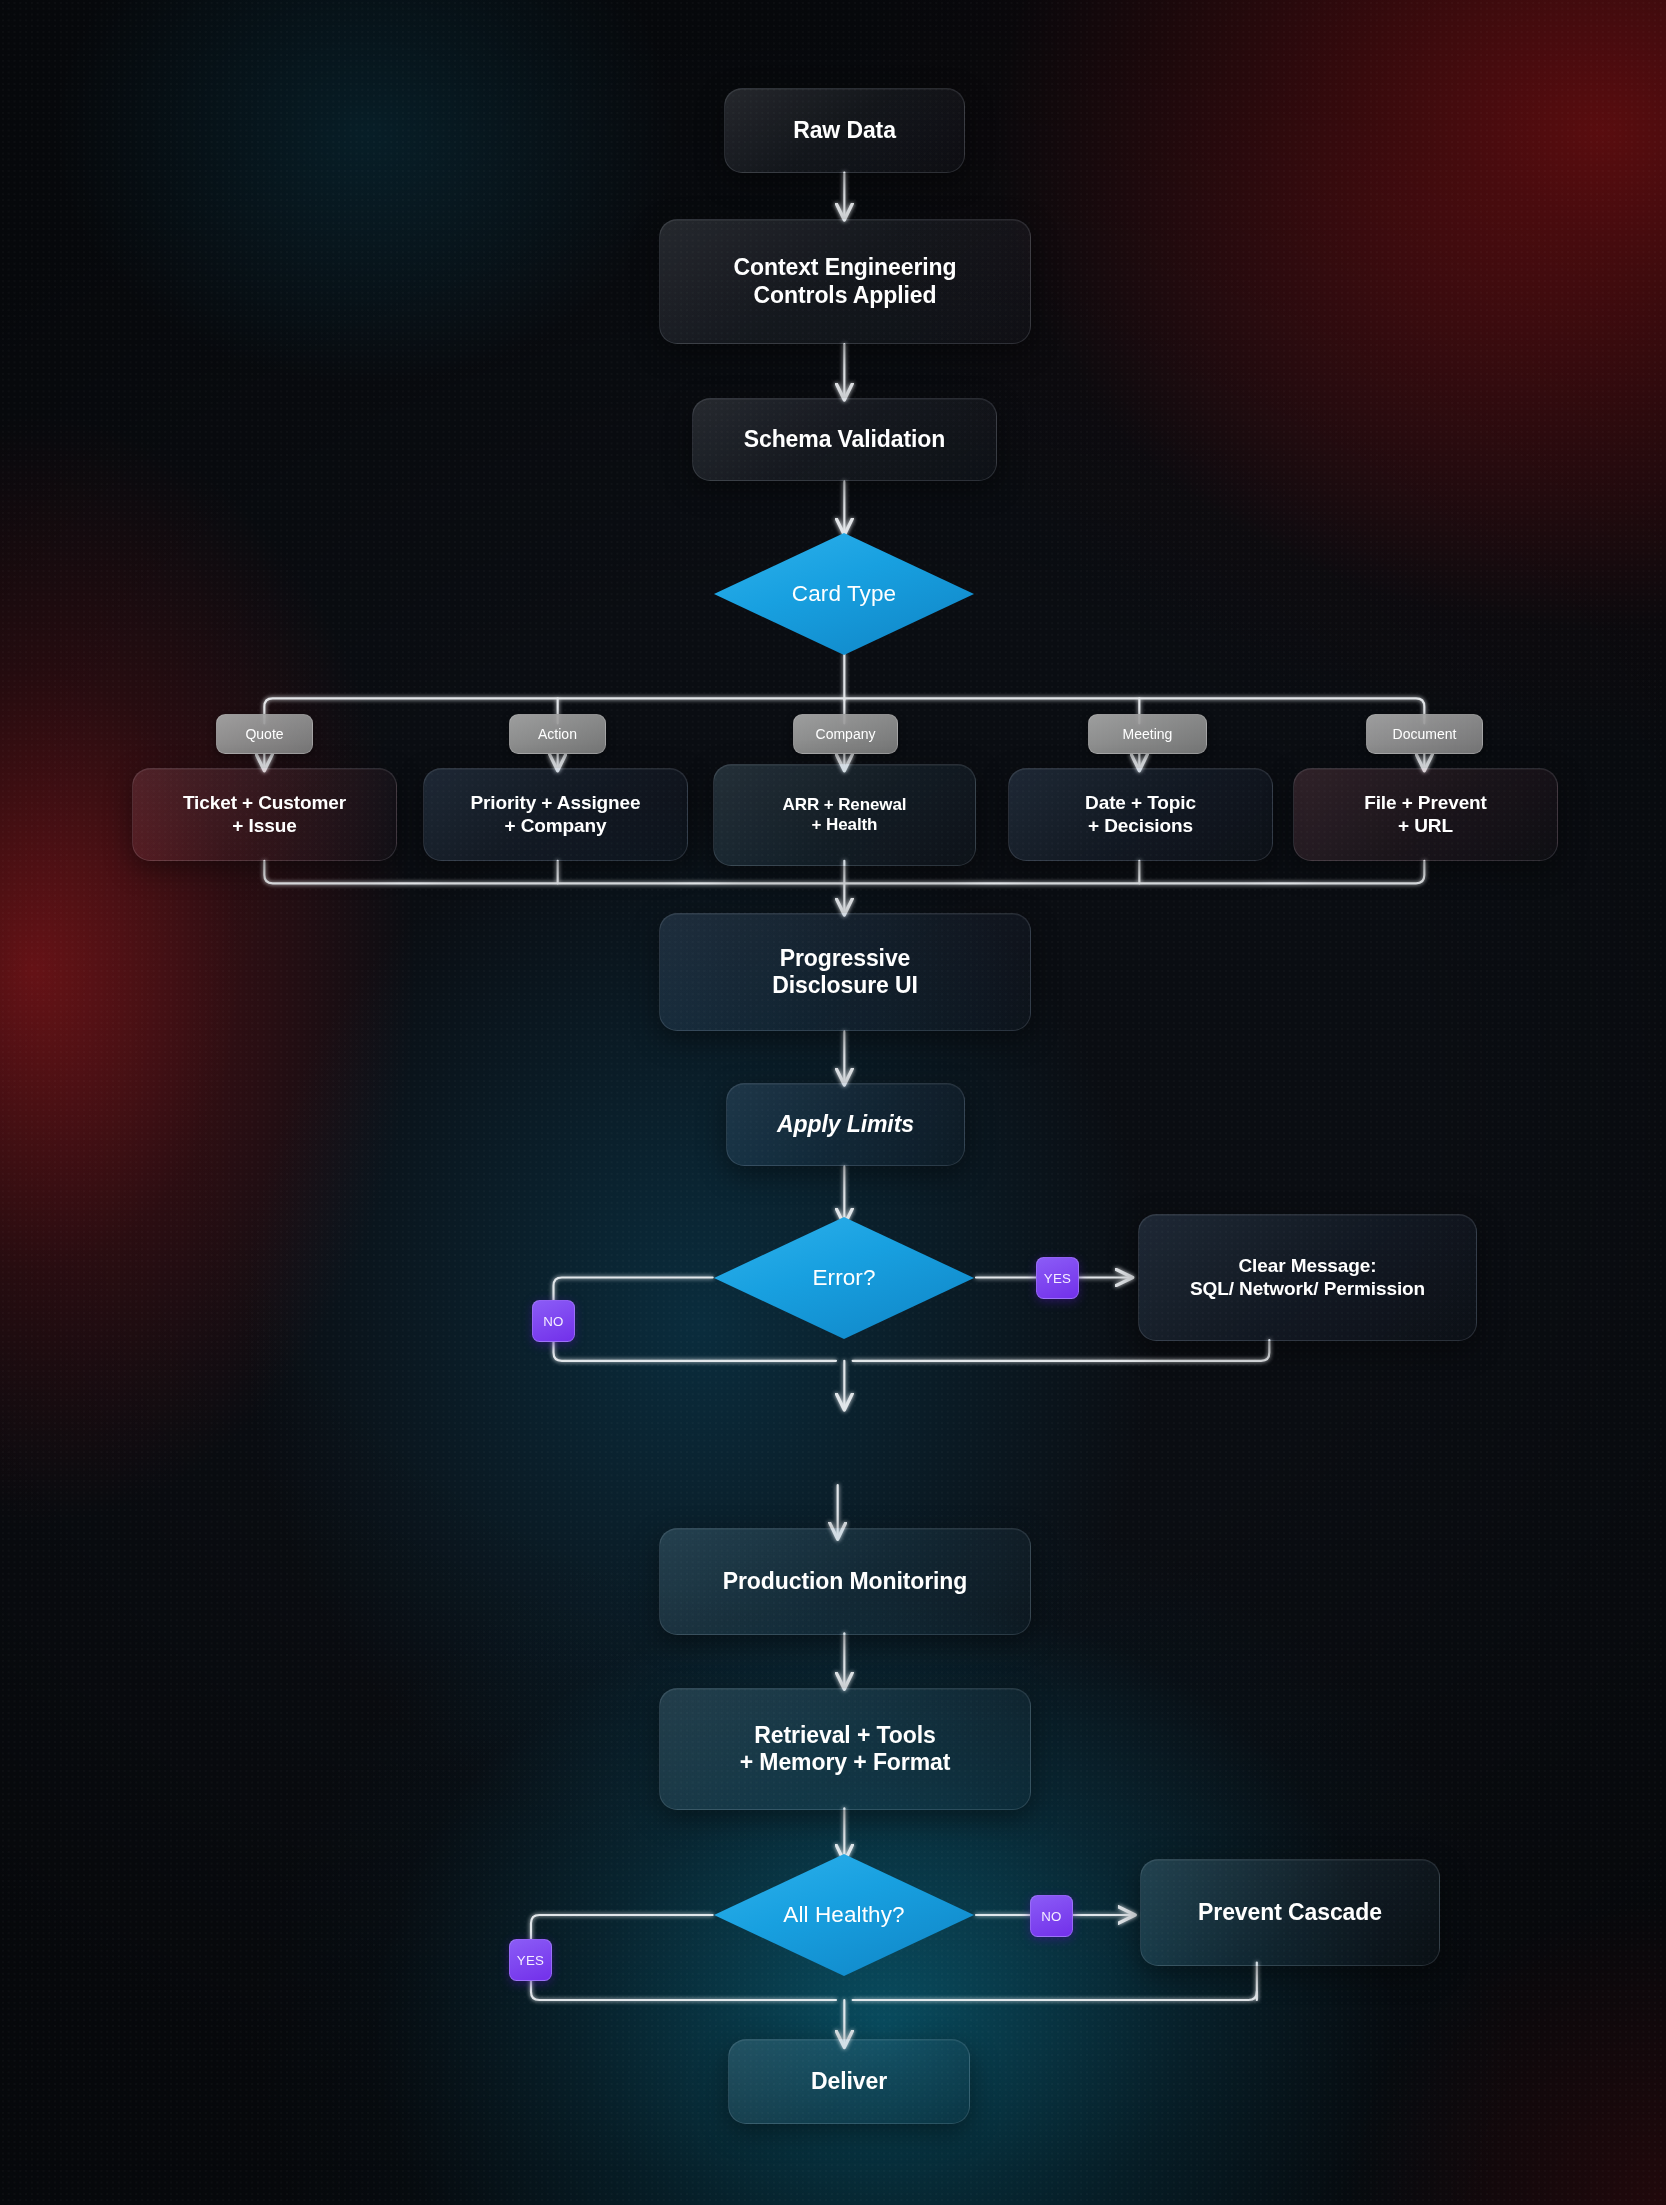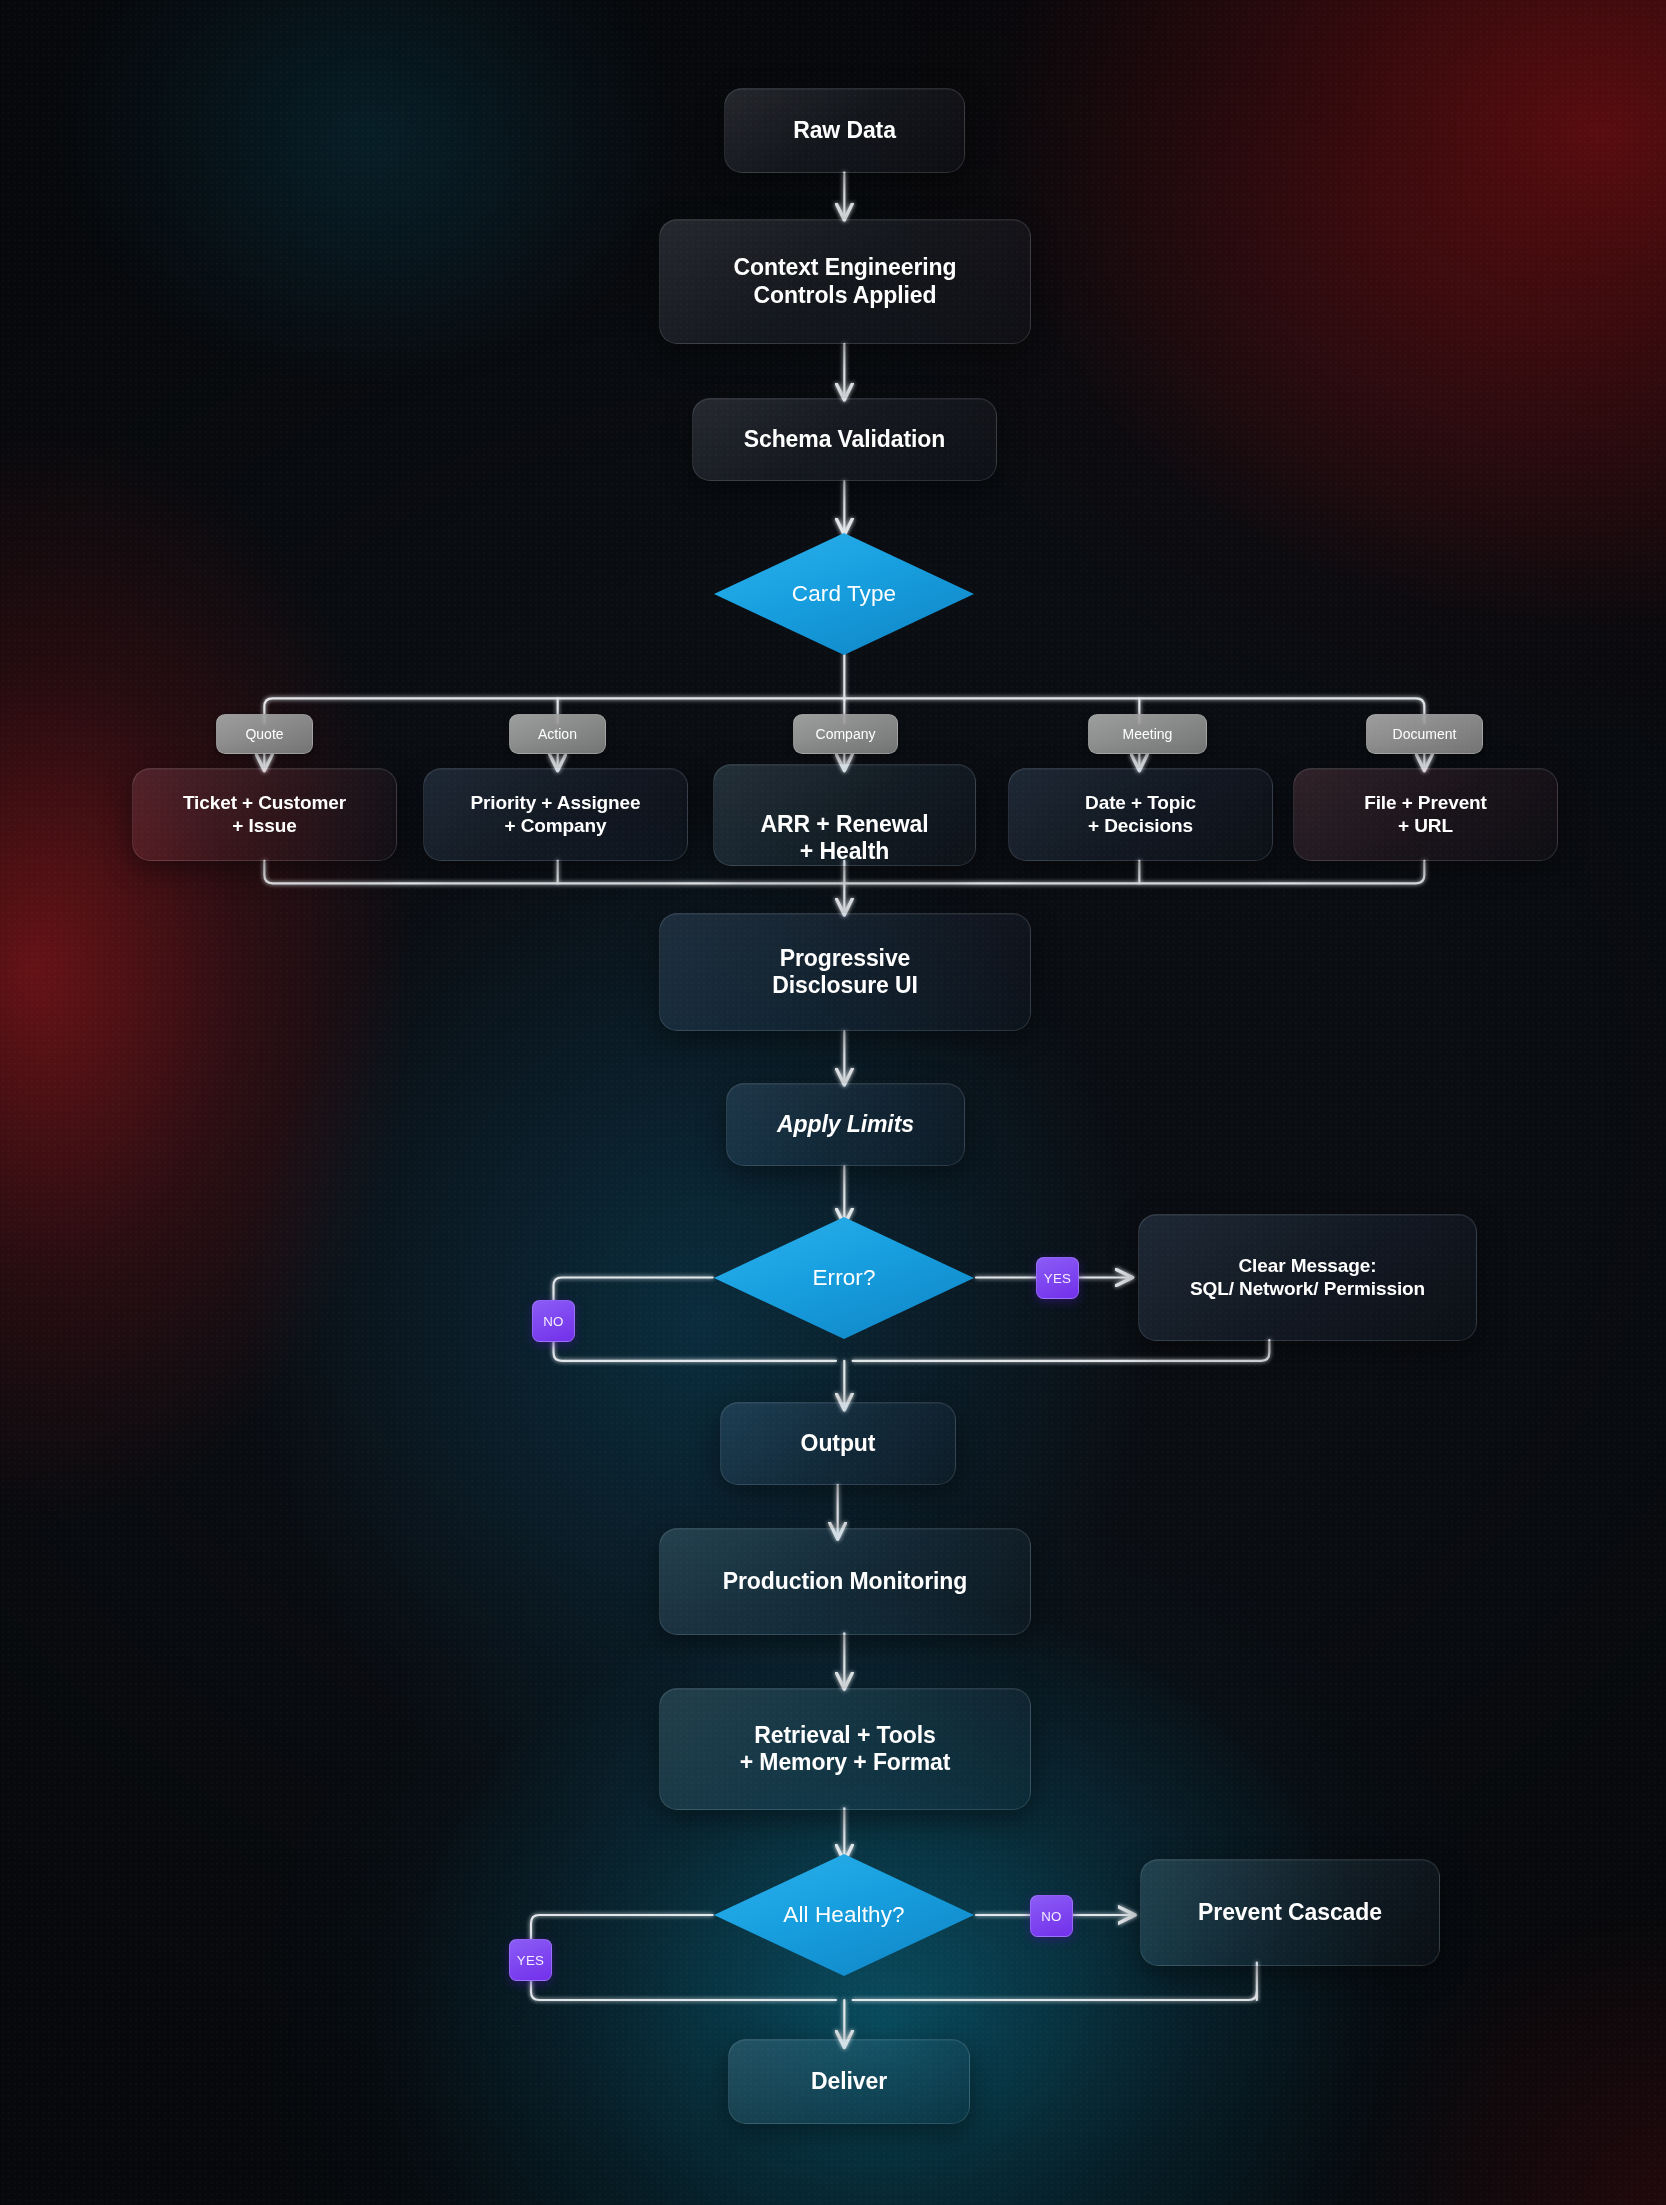--- a/index.html
+++ b/index.html
@@ -201,21 +201,21 @@
   <div class="node box tint-red" style="left:132px;top:768px;width:265px;height:93px;font-size:19px;flex-direction:column;">
     <span>Ticket + Customer</span>
     <span>+ Issue</span>
   </div>
 
   <div class="node box tint-blue" style="left:423px;top:768px;width:265px;height:93px;font-size:19px;flex-direction:column;">
     <span>Priority + Assignee</span>
     <span>+ Company</span>
   </div>
 
-  <div class="node box tint-cyan" style="left:713px;top:764px;width:263px;height:102px;font-size:23px;flex-direction:column;justify-content:flex-end;">
+  <div class="node box tint-cyan" style="left:713px;top:764px;width:263px;height:102px;font-size:17px;flex-direction:column;">
     <span>ARR + Renewal</span>
     <span>+ Health</span>
   </div>
 
   <div class="node box tint-blue" style="left:1008px;top:768px;width:265px;height:93px;font-size:19px;flex-direction:column;">
     <span>Date + Topic</span>
     <span>+ Decisions</span>
   </div>
 
   <div class="node box tint-red" style="left:1293px;top:768px;width:265px;height:93px;font-size:19px;flex-direction:column;">
@@ -242,23 +242,20 @@
 
   <div class="node badge" style="left:532px;top:1300px;width:43px;height:42px;">
     <span>NO</span>
   </div>
 
   <div class="node box tint-blue" style="left:1138px;top:1214px;width:339px;height:127px;font-size:19px;flex-direction:column;">
     <span>Clear Message:</span>
     <span>SQL/ Network/ Permission</span>
   </div>
 
-  <div class="node box tint-blue" style="left:720px;top:1402px;width:236px;height:83px;font-size:23px;">
-    <span>Output</span>
-  </div>
 
   <div class="node box tint-cyan" style="left:659px;top:1528px;width:372px;height:107px;font-size:23px;">
     <span>Production Monitoring</span>
   </div>
 
   <div class="node box tint-cyan" style="left:659px;top:1688px;width:372px;height:122px;font-size:23px;flex-direction:column;">
     <span>Retrieval + Tools</span>
     <span>+ Memory + Format</span>
   </div>
 

